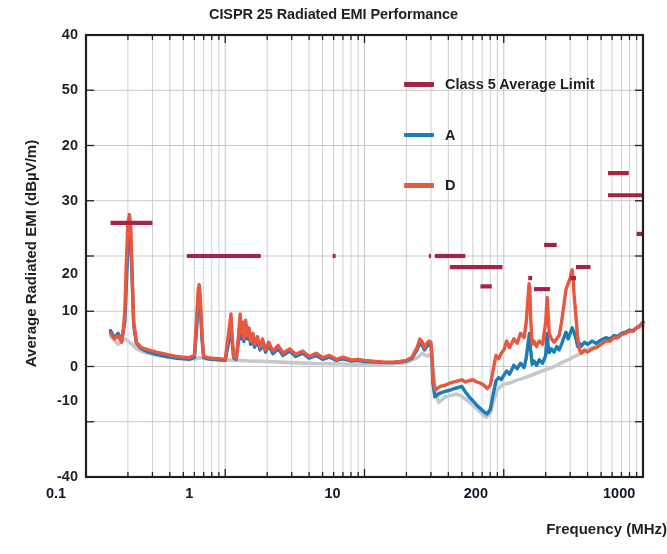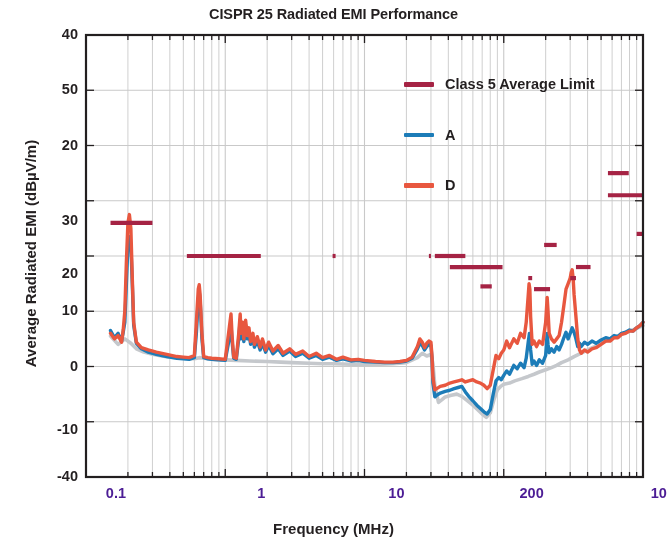--- a/index.html
+++ b/index.html
@@ -16,30 +16,30 @@
   }
   .ylabel{
     position:absolute;
     left:-170px;top:245px;width:400px;
     transform:rotate(-90deg);
     transform-origin:center center;
     text-align:center;
     font-size:15px;font-weight:bold;color:#231f20;
   }
   .xlabel{
-    position:absolute;left:0;top:520px;width:667px;text-align:center;
+    position:absolute;left:0;top:520px;width:667px;text-align:right;
     font-size:15px;font-weight:bold;color:#231f20;
   }
   .ytick{
     position:absolute;text-align:right;width:60px;
     font-size:14.5px;font-weight:bold;color:#231f20;
   }
   .xtick{
-    position:absolute;text-align:right;width:80px;
-    font-size:14.5px;font-weight:bold;color:#4c1d95;
+    position:absolute;text-align:left;width:80px;
+    font-size:14.5px;font-weight:bold;color:#0f172a;
   }
   .legend{
     position:absolute;left:404px;top:45px;
   }
   .legend-row{
     display:flex;align-items:center;height:22.5px;margin-top:28px;
   }
   .legend-swatch{
     width:30px;height:4.5px;border-radius:1px;margin-right:11px;flex:none;
   }
@@ -226,25 +226,25 @@
       <span class="legend-swatch" style="background:#1C7CB8"></span>
       <span class="legend-label">A</span>
     </div>
     <div class="legend-row">
       <span class="legend-swatch" style="background:#E8573F"></span>
       <span class="legend-label">D</span>
     </div>
   </div>
 
 <div class="ytick" style="left: 18px; top: 468px;">-40</div>
-    <div class="ytick" style="left: 18px; top: 421px;">-10</div>
+    <div class="ytick" style="left: 18px; top: 392px;">-10</div>
     <div class="ytick" style="left: 18px; top: 357.5px;">0</div>
     <div class="ytick" style="left: 18px; top: 302.25px;">10</div>
     <div class="ytick" style="left: 18px; top: 265px;">20</div>
-    <div class="ytick" style="left: 18px; top: 191.75px; margin-top: 20px;">30</div>
+    <div class="ytick" style="left: 18px; top: 191.75px;">30</div>
     <div class="ytick" style="left: 18px; top: 136.5px;">20</div>
     <div class="ytick" style="left: 18px; top: 81.25px;">50</div>
     <div class="ytick" style="left: 18px; top: 26px;">40</div>
     <div class="xtick" style="left: 46px; top: 485px;">0.1</div>
     <div class="xtick" style="left: 185.25px; top: 485px;">1</div>
     <div class="xtick" style="left: 324.5px; top: 485px;">10</div>
     <div class="xtick" style="left: 463.75px; top: 485px;">200</div>
     <div class="xtick" style="left: 603px; top: 485px;">1000</div>
   </div>
 

